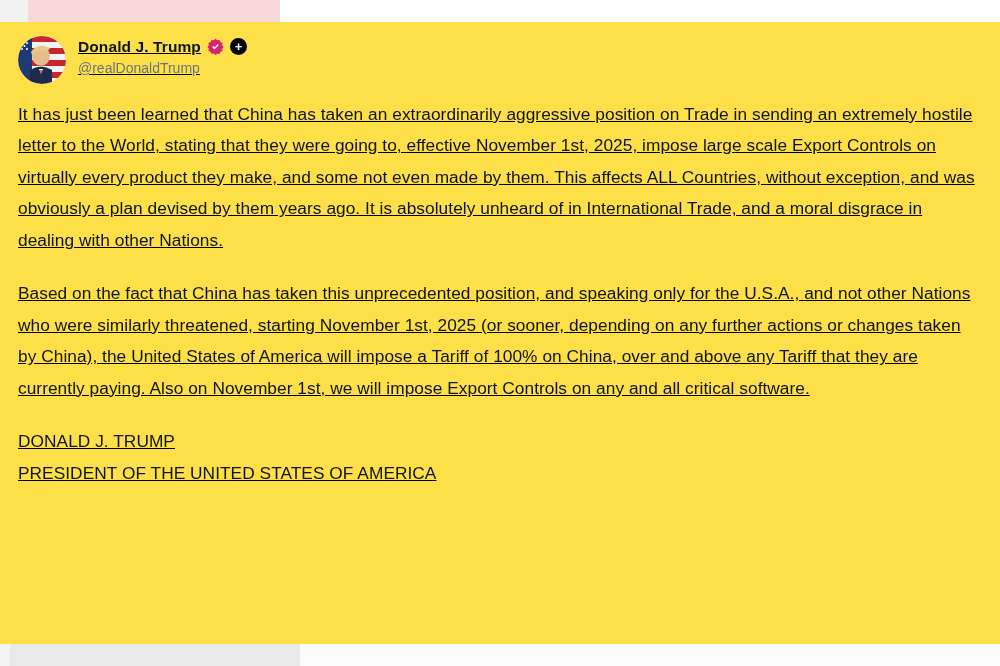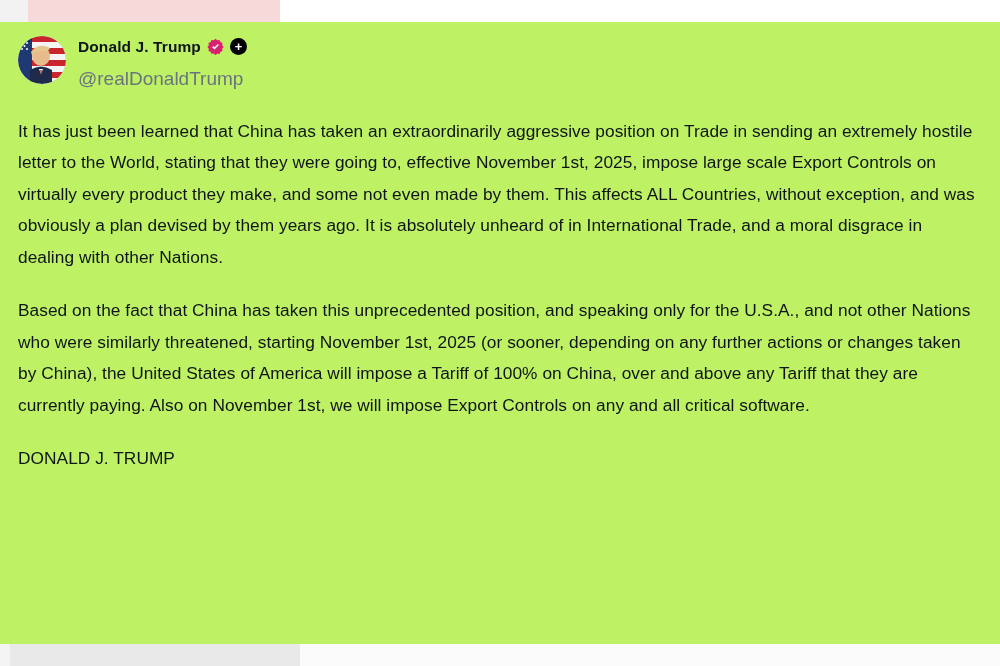--- a/index.html
+++ b/index.html
@@ -82,23 +82,24 @@
     height: 22px;
     background: #fbfbfb;
   }
 
   .post {
     position: absolute;
     top: 22px;
     left: 0;
     width: 1000px;
     height: 622px;
-    background: #bef264;
+    background: #fde047;
     box-sizing: border-box;
     padding: 14px 18px 0 18px;
+    text-decoration: underline;
   }
 
   .post-header {
     display: flex;
     align-items: flex-start;
     gap: 12px;
     height: 56px;
   }
 
   .avatar {
@@ -141,27 +142,27 @@
     border-radius: 50%;
     background: #000000;
     color: #ffffff;
     font-size: 13px;
     font-weight: bold;
     line-height: 17px;
     text-align: center;
     display: inline-block;
   }
   .handle {
-    font-size: 19px;
+    font-size: 14px;
     color: #6a7480;
-    margin-top: 13px;
+    margin-top: 5px;
   }
 
   .post-body {
-    margin-top: 24px;
+    margin-top: 7px;
   }
   .post-body p {
     margin: 0 0 22px 0;
     font-size: 17.3px;
     line-height: 1.82;
     color: #0f1419;
     letter-spacing: 0.05px;
   }
   .post-body p.signature {
     margin-bottom: 0;
@@ -229,20 +230,21 @@
       <div class="handle">@realDonaldTrump</div>
     </div>
 
   </div>
 
   <div class="post-body">
     <p>It has just been learned that China has taken an extraordinarily aggressive position on Trade in sending an extremely hostile letter to the World, stating that they were going to, effective November 1st, 2025, impose large scale Export Controls on virtually every product they make, and some not even made by them. This affects ALL Countries, without exception, and was obviously a plan devised by them years ago. It is absolutely unheard of in International Trade, and a moral disgrace in dealing with other Nations.</p>
     <p>Based on the fact that China has taken this unprecedented position, and speaking only for the U.S.A., and not other Nations who were similarly threatened, starting November 1st, 2025 (or sooner, depending on any further actions or changes taken by China), the United States of America will impose a Tariff of 100% on China, over and above any Tariff that they are currently paying. Also on November 1st, we will impose Export Controls on any and all critical software.</p>
     <p class="signature">
       <span class="sig-line">DONALD J. TRUMP</span>
+      <span class="sig-line">PRESIDENT OF THE UNITED STATES OF AMERICA</span>
     </p>
   </div>
 
 </div>
 
 <div class="bottom-strip">
   <div class="bstrip-left"></div>
   <div class="bstrip-mid"></div>
   <div class="bstrip-right"></div>
 </div>

